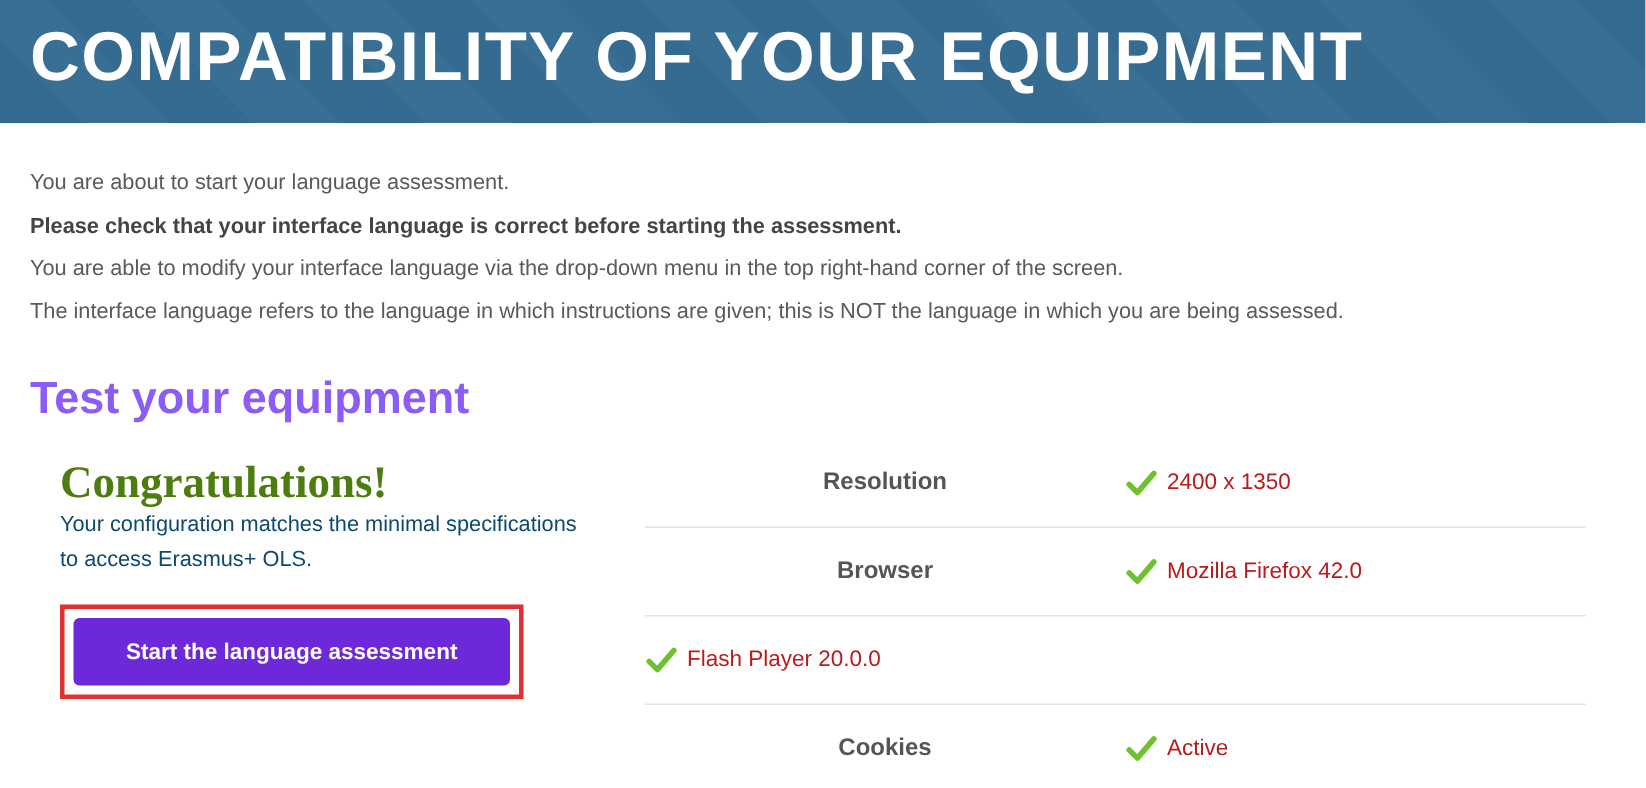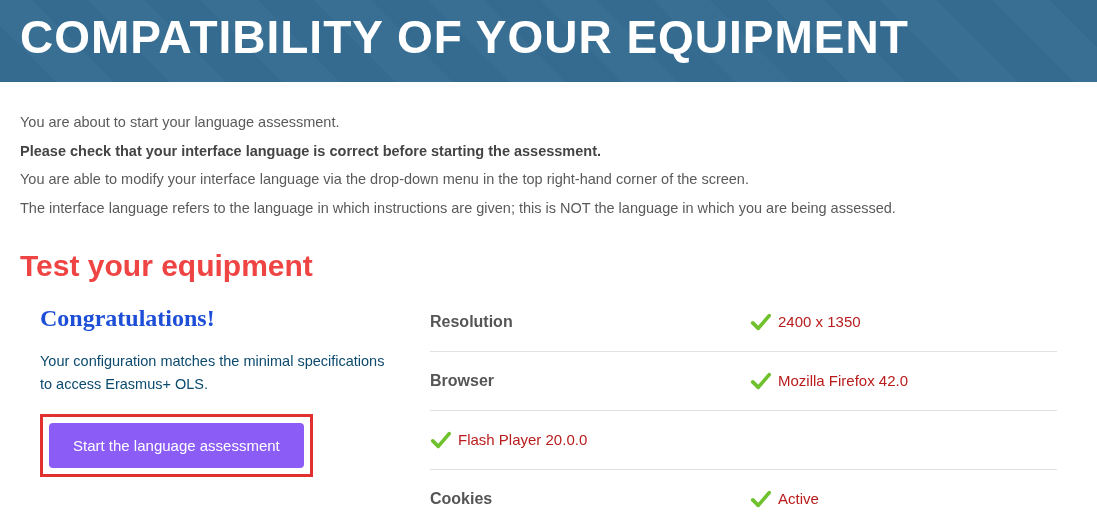--- a/index.html
+++ b/index.html
@@ -25,77 +25,77 @@
     padding: 28px 20px 10px 20px;
   }
   .intro p {
     font-size: 14.5px;
     line-height: 1.7;
     color: #5a5a5a;
     margin-bottom: 4px;
   }
   .intro p.bold { font-weight: 700; color: #444; }
   .subhead {
-    color: #ef4444;
+    color: #8b5cf6;
     font-size: 30px;
     font-weight: 700;
     margin: 28px 0 22px 0;
   }
   .columns {
     display: flex;
     gap: 30px;
     align-items: flex-start;
     padding: 0 20px;
   }
   .left {
     flex: 0 0 360px;
   }
   .congrats-title {
     font-family: Georgia, 'Times New Roman', serif;
-    font-size: 24px;
+    font-size: 30px;
     font-weight: 700;
-    color: #1d4ed8;
-    margin-bottom: 18px;
+    color: #4d7c0f;
   }
   .congrats-body {
     font-size: 14.5px;
     line-height: 1.6;
     color: #0c4a6e;
     margin-bottom: 18px;
   }
   .btn-wrap {
     display: inline-block;
     border: 3px solid #e03030;
     padding: 6px;
   }
   .start-btn {
-    background: #8b5cf6;
+    background: #6d28d9;
     color: #fff;
     border: none;
     border-radius: 4px;
     font-size: 15px;
-    font-weight: 400;
-    padding: 14px 24px;
+    font-weight: 700;
+    padding: 14px 35px;
     cursor: pointer;
   }
   .right {
     flex: 1;
   }
   .check-row {
     display: flex;
     align-items: center;
     border-bottom: 1px solid #e2e2e2;
     padding: 18px 0;
   }
   .check-row:first-child { padding-top: 6px; }
   .check-label {
     flex: 0 0 320px;
     font-size: 16px;
     font-weight: 700;
     color: #555;
+    text-align: center;
   }
   .check-value {
     display: flex;
     align-items: center;
     gap: 6px;
     font-size: 15px;
     color: #b91c1c;
   }
   .check-icon {
     width: 22px;

